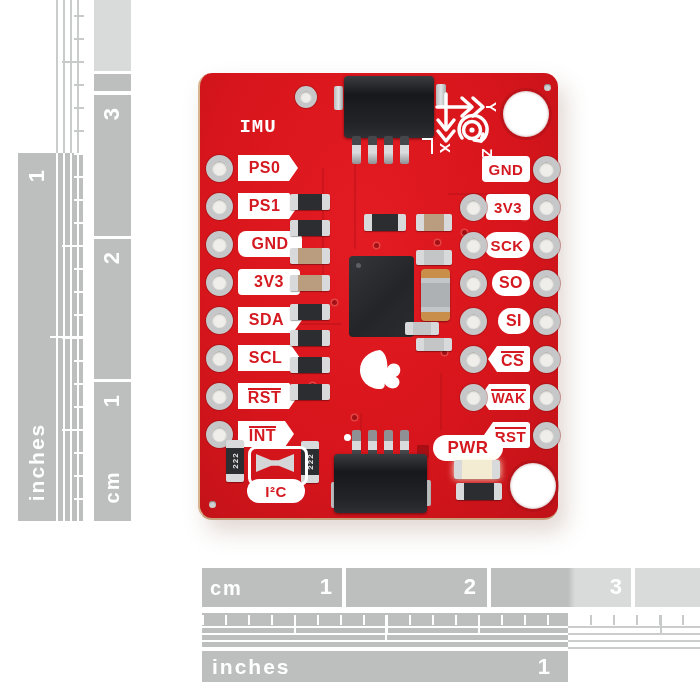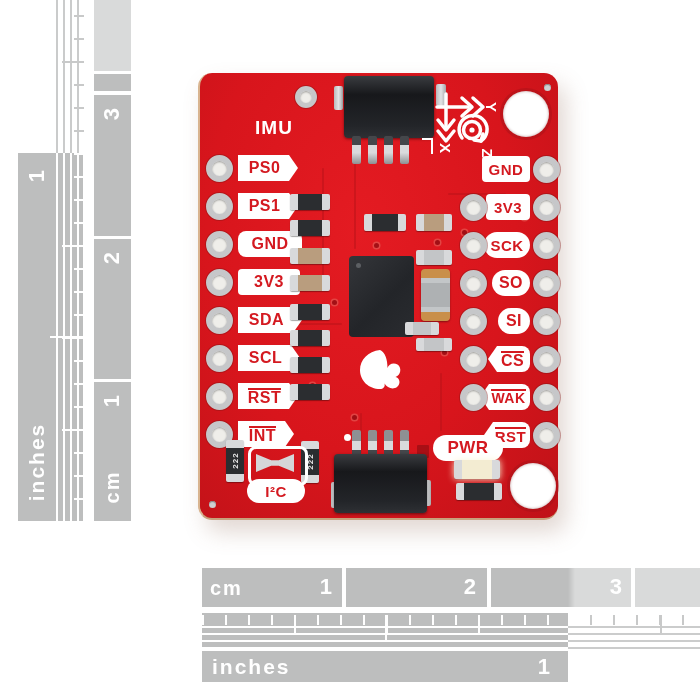--- a/index.html
+++ b/index.html
@@ -25,21 +25,21 @@
          border-left:2px solid #d8b48f;border-bottom:2px solid #c7a17c;box-sizing:border-box;
          box-shadow:8px 12px 22px rgba(140,100,80,0.25);}
   .silk{color:#fff;font-weight:bold;letter-spacing:1px;}
   .btitle{position:absolute;text-align:center;font-size:19px;line-height:21px;}
   .flag{position:absolute;height:26px;background:#fff;color:#d41920;font-weight:bold;
         font-size:16px;display:flex;align-items:center;justify-content:center;
         border-radius:5px;letter-spacing:0.5px;box-sizing:border-box;}
   .pill{border-radius:13px;}
   .pt-r{clip-path:polygon(0 0,calc(100% - 9px) 0,100% 50%,calc(100% - 9px) 100%,0 100%);
         padding-right:7px;border-radius:0;}
-  .pt-l{clip-path:polygon(9px 0,100% 0,100% 100%,9px 100%,0 50%);padding-left:7px;border-radius:8px;}
+  .pt-l{clip-path:polygon(9px 0,100% 0,100% 100%,9px 100%,0 50%);padding-left:7px;border-radius:3px;}
   .ov span{border-top:2px solid #d41920;padding-top:0px;line-height:15px;}
   .th{position:absolute;width:27px;height:27px;border-radius:50%;background:#efeeea;
       border:6px solid #c6c7c9;box-sizing:border-box;
       box-shadow:inset 0 1px 2px rgba(0,0,0,.35),0 0 0 1px rgba(130,20,20,.4);}
   .mount{position:absolute;width:46px;height:46px;border-radius:50%;background:#fff;
       box-shadow:inset 0 0 3px rgba(90,10,10,.4),0 0 0 3px rgba(165,18,24,.45);}
   .fid{position:absolute;width:7px;height:7px;border-radius:50%;background:#cfd0d2;
       box-shadow:inset 0 1px 1px #808080;}
   .smd{position:absolute;border-radius:2px;box-shadow:0 1px 1px rgba(0,0,0,.35);}
   .smd.h{background:linear-gradient(90deg,#d8d9db 0 8px,var(--body,#2b2d30) 8px calc(100% - 8px),#d8d9db calc(100% - 8px));}
@@ -155,21 +155,21 @@
 
     <div class="via" style="left:322px;top:142px;"></div>
     <div class="via" style="left:235px;top:167px;"></div>
     <div class="via" style="left:174px;top:170px;"></div>
     <div class="via" style="left:132px;top:227px;"></div>
     <div class="via" style="left:242px;top:277px;"></div>
     <div class="via" style="left:152px;top:342px;"></div>
     <div class="via" style="left:262px;top:157px;"></div>
     <div class="via" style="left:110px;top:310px;"></div>
 
-    <div class="silk btitle" style="left:24px;top:44px;width:100px;">IMU</div>
+    <div class="silk btitle" style="left:8px;top:44px;width:100px;font-family:Liberation Mono, monospace;">IMU</div>
 
     <div class="th" style="left:95px;top:13px;width:22px;height:22px;border-width:5px;"></div>
     <div class="tab" style="left:134px;top:13px;width:9px;height:24px;"></div>
     <div class="tab" style="left:236px;top:11px;width:10px;height:22px;"></div>
     <div class="jst" style="left:144px;top:3px;width:90px;height:62px;"></div>
     <div class="cpin" style="left:152px;top:63px;"></div>
     <div class="cpin" style="left:168px;top:63px;"></div>
     <div class="cpin" style="left:184px;top:63px;"></div>
     <div class="cpin" style="left:200px;top:63px;"></div>
     <div class="lbracket" style="left:222px;top:65px;"></div>

